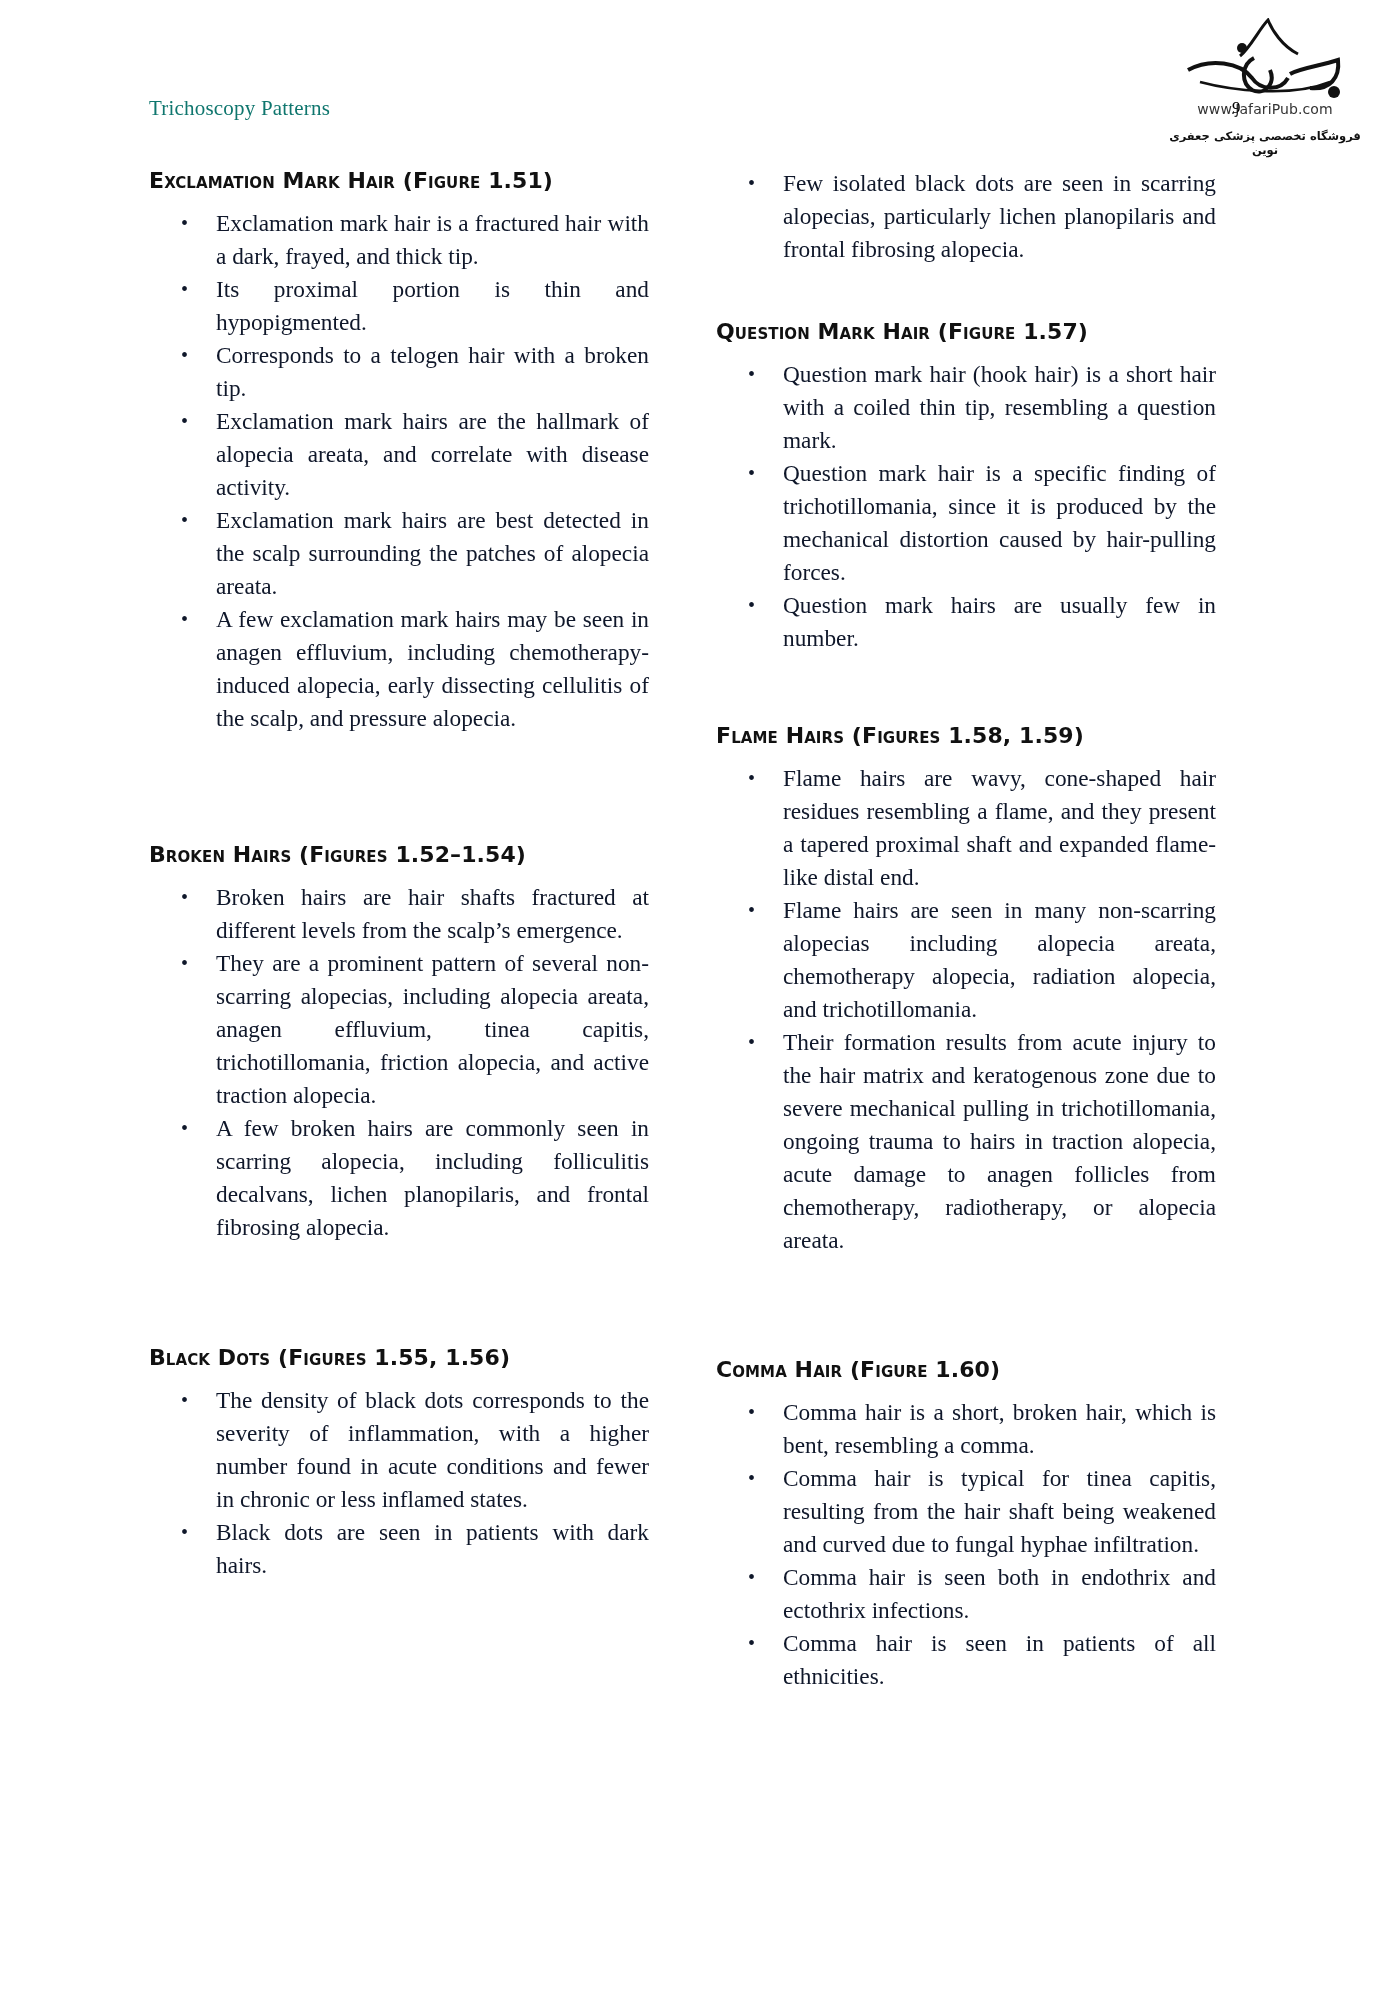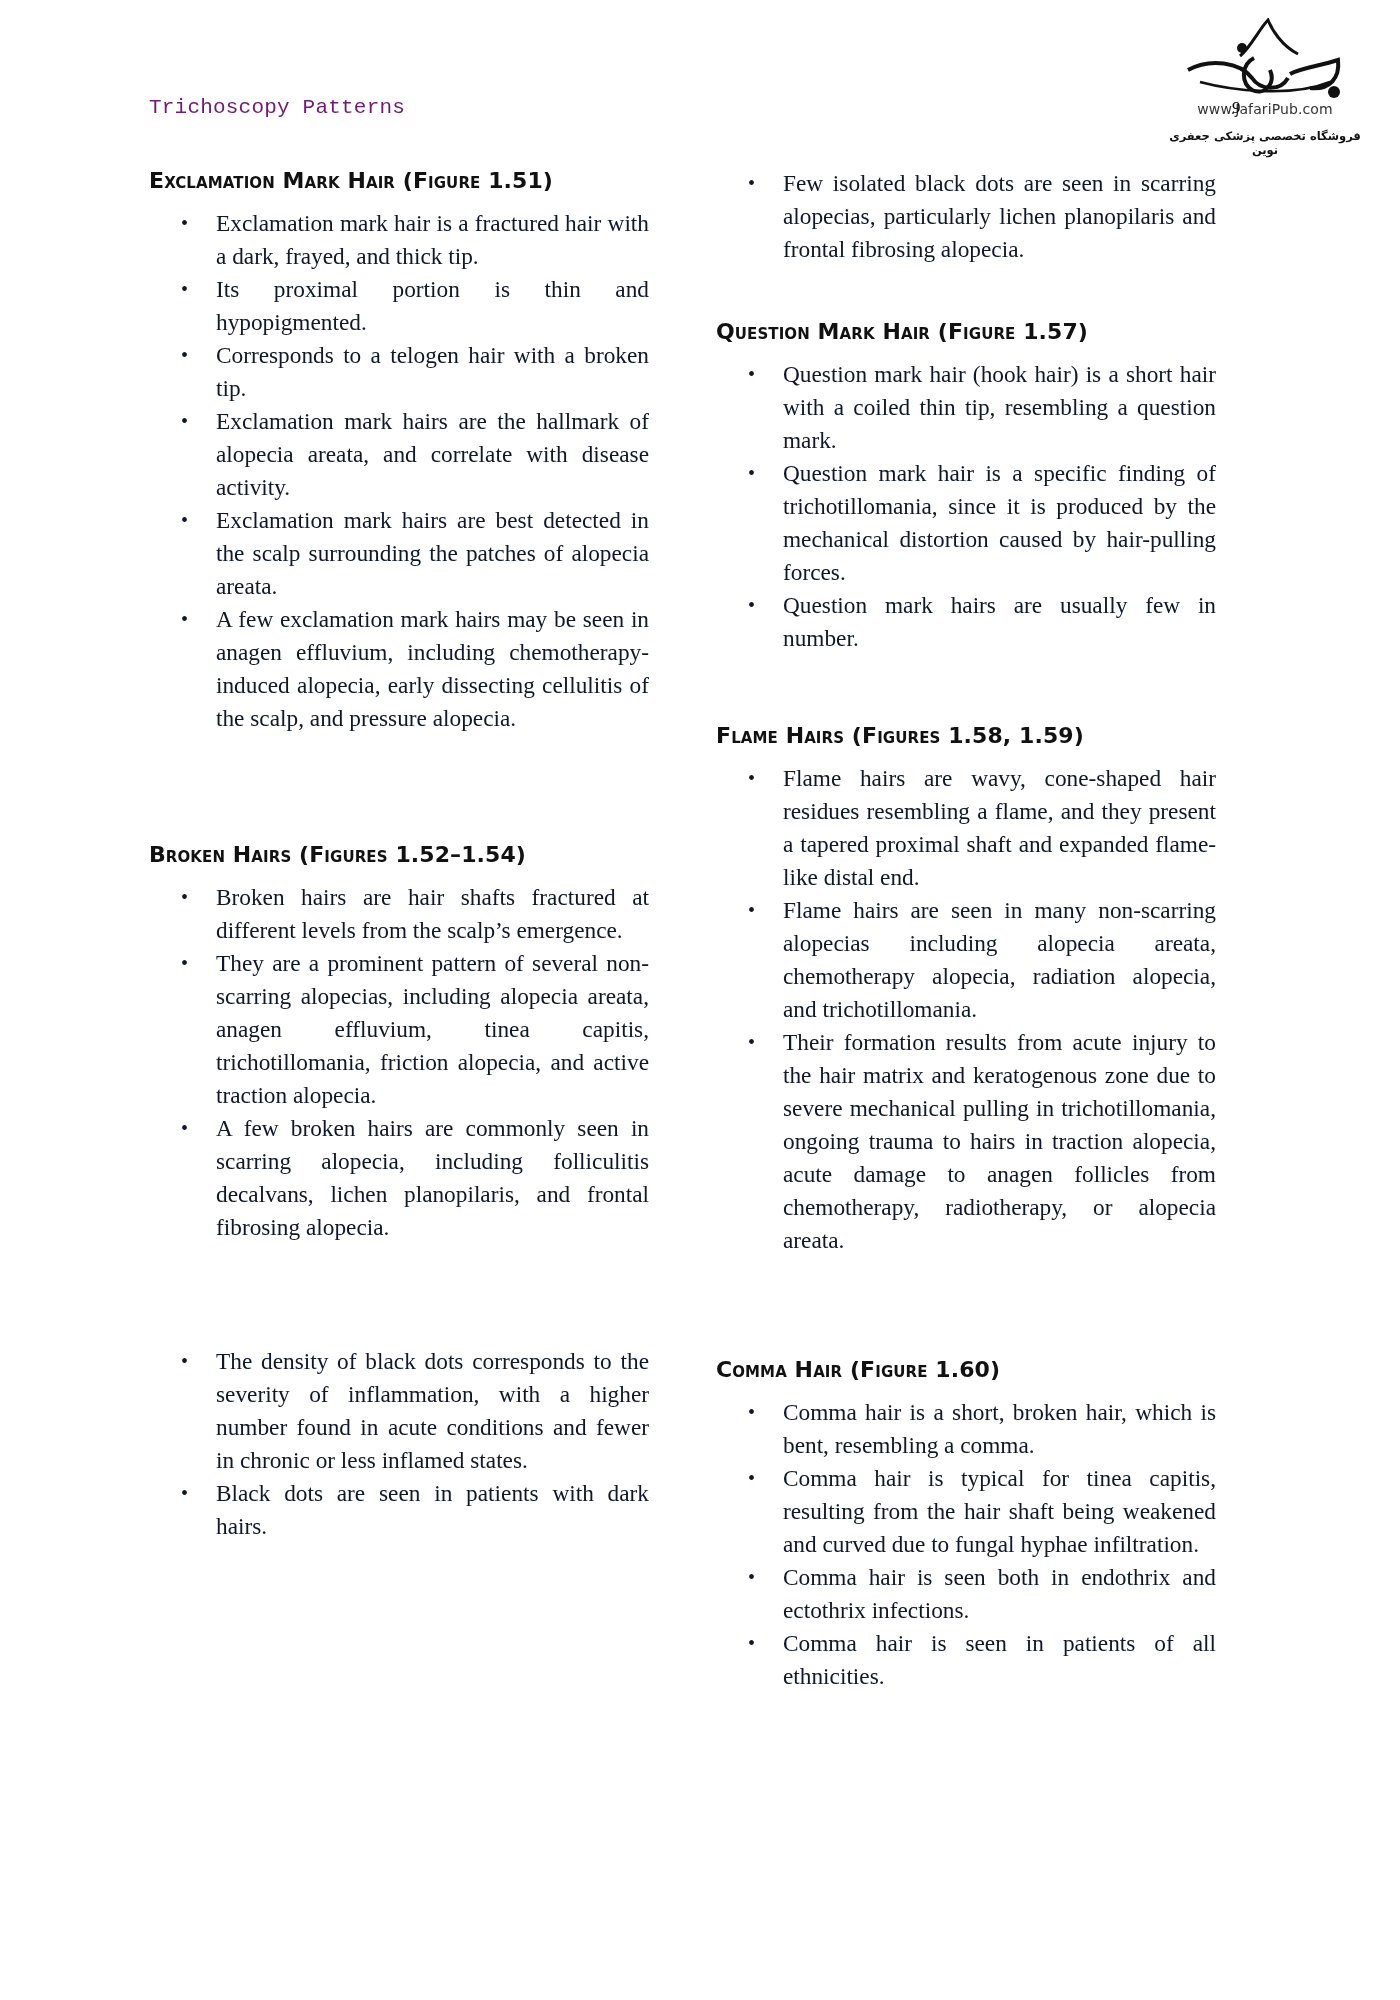--- a/index.html
+++ b/index.html
@@ -1,20 +1,20 @@
 <!DOCTYPE html>
 <html><head>
 <meta charset="utf-8">
 <style>
   html, body { margin: 0; padding: 0; background: #ffffff; }
   body { width: 1400px; height: 2000px; position: relative; overflow: hidden; color: #1a1a1a; }
   .running-head {
     position: absolute; left: 149px; top: 96px;
-    font-family: Liberation Mono, monospace; font-size: 21px; font-weight: 300;
-    color: #701a75; letter-spacing: 0.2px;
+    font-family: Liberation Serif, serif; font-size: 21px; font-weight: 300;
+    color: #0f766e; letter-spacing: 0.2px;
   }
   .logo {
     position: absolute; left: 1160px; top: 18px; width: 210px; height: 140px;
     text-align: center;
   }
   .logo svg { display: block; margin: 0 auto; }
   .logo .url {
     font-family: "DejaVu Sans", sans-serif; font-size: 14px; color: #333;
     margin-top: -2px; letter-spacing: 0.1px;
   }
@@ -84,20 +84,21 @@
   <div class="section" style="top:842px;">
     <h2 class="hd">Broken Hairs (Figures 1.52–1.54)</h2>
     <ul>
       <li>Broken hairs are hair shafts fractured at different levels from the scalp’s emergence.</li>
       <li>They are a prominent pattern of several non-scarring alopecias, including alo­pecia areata, anagen effluvium, tinea capitis, trichotillomania, friction alo­pecia, and active traction alopecia.</li>
       <li>A few broken hairs are commonly seen in scarring alopecia, including follicu­litis decalvans, lichen planopilaris, and frontal fibrosing alopecia.</li>
     </ul>
   </div>
 
   <div class="section" style="top:1345px;">
+    <h2 class="hd">Black Dots (Figures 1.55, 1.56)</h2>
     <ul>
       <li>The density of black dots corresponds to the severity of inflammation, with a higher number found in acute con­ditions and fewer in chronic or less inflamed states.</li>
       <li>Black dots are seen in patients with dark hairs.</li>
     </ul>
   </div>
 </div>
 
 <div class="col col-right">
 
   <div class="section" style="top:167px;">

